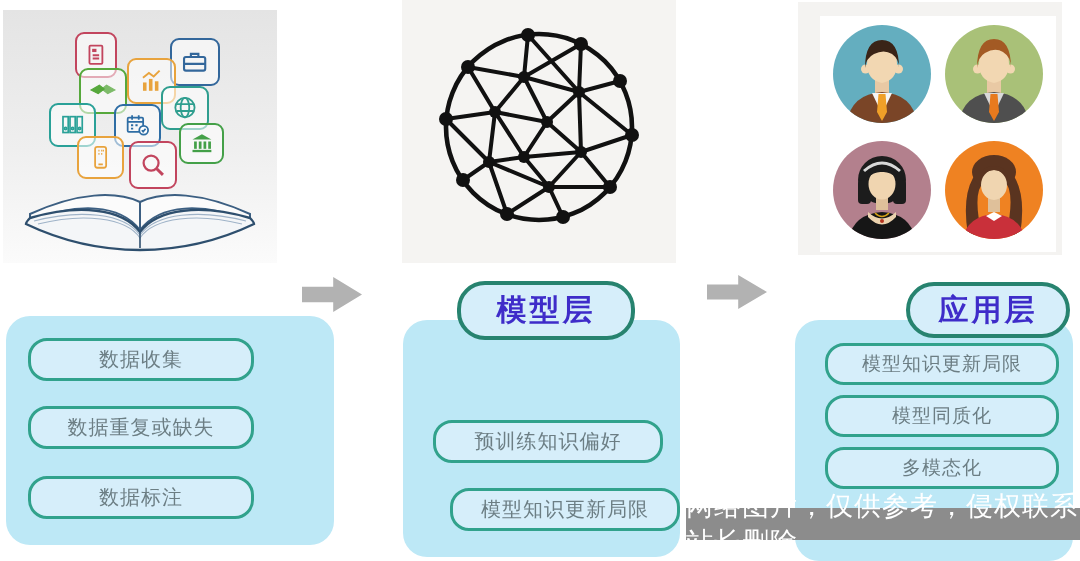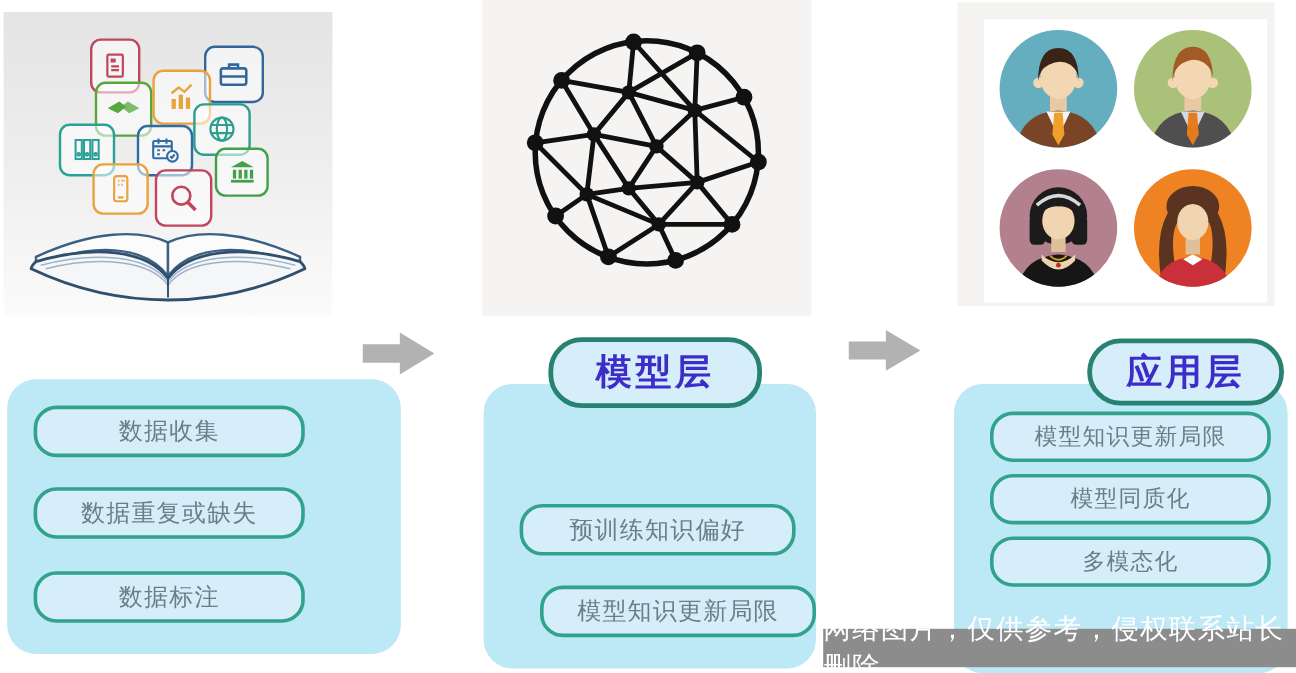--- a/index.html
+++ b/index.html
@@ -18,22 +18,22 @@
   .header-pill{position:absolute;border:4px solid var(--header-border,#27836f);border-radius:28px;
       background:var(--pill-fill,#d6eefa);display:flex;align-items:center;justify-content:center;
       font-size:30px;font-weight:bold;letter-spacing:3px;color:var(--header-text,#3e2cc9);z-index:3;}
   .panel{position:absolute;border-radius:24px;background:var(--panel,#bde8f6);z-index:1;}
   .item-pill{position:absolute;border:3px solid var(--pill-border,#31a28c);border-radius:19px;
       background:var(--pill-fill,#d6eefa);display:flex;align-items:center;justify-content:center;
       font-size:20px;color:var(--item-text,#6c7e84);letter-spacing:1px;white-space:nowrap;}
   .panel.narrow .item-pill{font-size:19px;}
   .arrow{position:absolute;background:var(--arrow,#b3b3b3);
       clip-path:polygon(0 28%,52% 28%,52% 0,100% 50%,52% 100%,52% 72%,0 72%);}
-  #watermark{position:absolute;left:686px;top:524px;width:394px;height:32px;
-      background:var(--watermark-bg,#8c8c8c);color:#fff;font-size:23px;letter-spacing:1px;
+  #watermark{position:absolute;left:686px;top:508px;width:394px;height:32px;
+      background:var(--watermark-bg,#8c8c8c);color:#fff;font-size:27px;letter-spacing:1px;
       display:flex;align-items:center;justify-content:center;z-index:9;}
   .net-svg{position:absolute;left:27px;top:17px;width:220px;height:220px;}
   .book-svg{position:absolute;left:17px;bottom:9px;width:240px;height:64px;}
 </style>
 </head>
 <body>
 
 <div id="stage">
 
   <div class="photo" id="left-photo">

